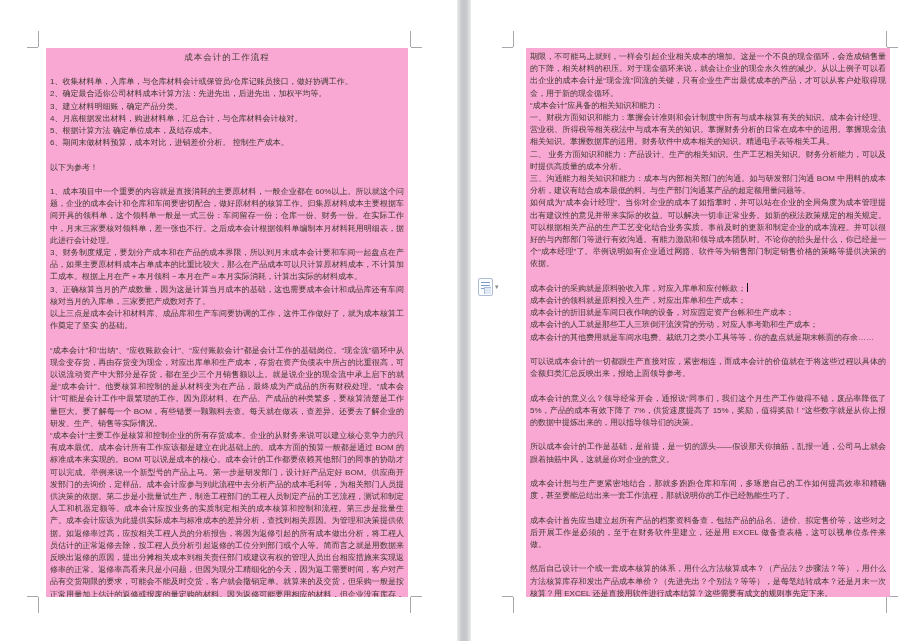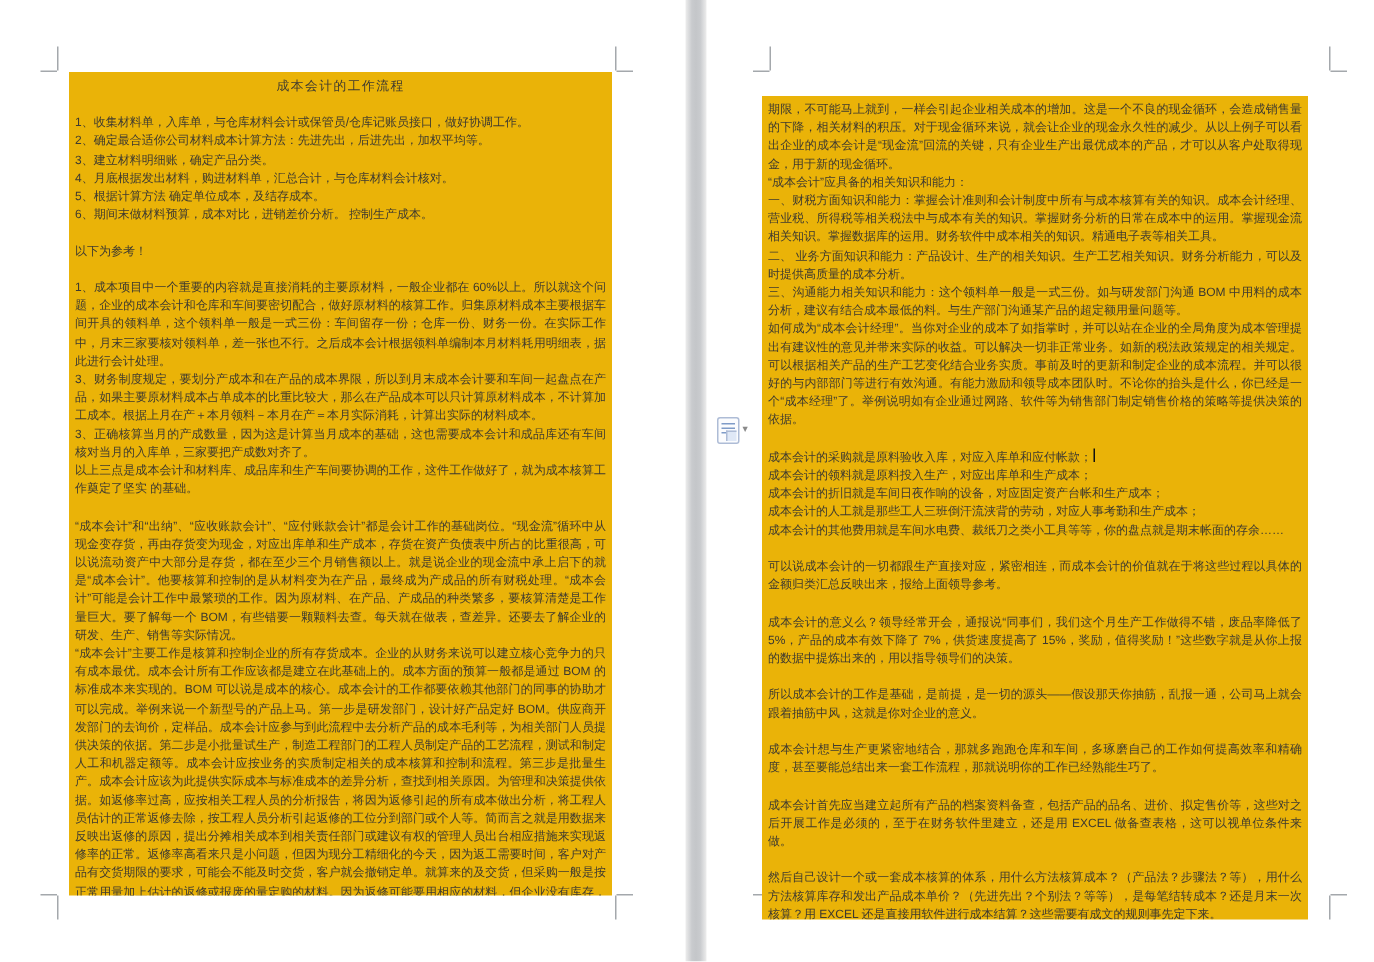--- a/index.html
+++ b/index.html
@@ -12,27 +12,27 @@
   .page-right{left:471px;width:445px;}
   .page-gap{
     position:absolute;left:457px;top:0;width:14px;height:641px;
     background:linear-gradient(90deg,#ededed 0%,#c9cbce 30%,#c4c6c9 50%,#c9cbce 70%,#ededed 100%);
   }
   .mark{position:absolute;background:#a4a8ac;}
   .mark.v{width:1px;height:16px;}
   .mark.h{width:11px;height:1px;}
   .text-block{
     position:absolute;top:48px;height:549px;overflow:hidden;
-    background:#eab308;color:#3e3a30;
+    background:#f9a8d4;color:#3e3a30;
     font-size:8px;line-height:12.2px;
     text-align:justify;word-break:break-all;
     padding:3px 4px;box-sizing:border-box;
   }
   .text-block.left{left:46px;width:362px;}
-  .text-block.right{left:508px;width:364px;margin-top:16px;}
+  .text-block.right{left:526px;width:364px;}
   .doc-title{text-align:center;font-size:8.5px;line-height:13px;letter-spacing:1px;}
   .para{margin:0;}
   .para.blank{height:12.2px;}
   .caret{display:inline-block;width:1px;height:9px;background:#111;margin-left:1px;vertical-align:-1px;}
   .paste-btn{
     position:absolute;left:478px;top:276px;width:29px;height:21px;
     display:flex;align-items:center;gap:2px;cursor:default;
   }
   .paste-icon{
     position:relative;width:15px;height:18px;background:#fbfcfe;
@@ -97,21 +97,21 @@
         <div class="para">“成本会计”主要工作是核算和控制企业的所有存货成本。企业的从财务来说可以建立核心竞争力的只有成本最优。成本会计所有工作应该都是建立在此基础上的。成本方面的预算一般都是通过 BOM 的标准成本来实现的。BOM 可以说是成本的核心。成本会计的工作都要依赖其他部门的同事的协助才可以完成。举例来说一个新型号的产品上马。第一步是研发部门，设计好产品定好 BOM。供应商开发部门的去询价，定样品。成本会计应参与到此流程中去分析产品的成本毛利等，为相关部门人员提供决策的依据。第二步是小批量试生产，制造工程部门的工程人员制定产品的工艺流程，测试和制定人工和机器定额等。成本会计应按业务的实质制定相关的成本核算和控制和流程。第三步是批量生产。成本会计应该为此提供实际成本与标准成本的差异分析，查找到相关原因。为管理和决策提供依据。如返修率过高，应按相关工程人员的分析报告，将因为返修引起的所有成本做出分析，将工程人员估计的正常返修去除，按工程人员分析引起返修的工位分到部门或个人等。简而言之就是用数据来反映出返修的原因，提出分摊相关成本到相关责任部门或建议有权的管理人员出台相应措施来实现返修率的正常。返修率高看来只是小问题，但因为现分工精细化的今天，因为返工需要时间，客户对产品有交货期限的要求，可能会不能及时交货，客户就会撤销定单。就算来的及交货，但采购一般是按正常用量加上估计的返修或报废的量定购的材料。因为返修可能要用相应的材料，但企业没有库存，要向供应商要货。但供应商的货一样有交货</div>
       </div>
   </div>
 
   <div class="text-block right">
     <div>
         <div class="para">期限，不可能马上就到，一样会引起企业相关成本的增加。这是一个不良的现金循环，会造成销售量的下降，相关材料的积压。对于现金循环来说，就会让企业的现金永久性的减少。从以上例子可以看出企业的成本会计是“现金流”回流的关键，只有企业生产出最优成本的产品，才可以从客户处取得现金，用于新的现金循环。</div>
         <div class="para">“成本会计”应具备的相关知识和能力：</div>
         <div class="para">一、财税方面知识和能力：掌握会计准则和会计制度中所有与成本核算有关的知识。成本会计经理、营业税、所得税等相关税法中与成本有关的知识。掌握财务分析的日常在成本中的运用。掌握现金流相关知识。掌握数据库的运用。财务软件中成本相关的知识。精通电子表等相关工具。</div>
         <div class="para">二、 业务方面知识和能力：产品设计、生产的相关知识。生产工艺相关知识。财务分析能力，可以及时提供高质量的成本分析。</div>
-        <div class="para">三、沟通能力相关知识和能力：这个领料单一般是一式三份。如与研发部门沟通 BOM 中用料的成本分析，建议有结合成本最低的料。与生产部门沟通某产品的超定额用量问题等。</div>
+        <div class="para">三、沟通能力相关知识和能力：成本与内部相关部门的沟通。如与研发部门沟通 BOM 中用料的成本分析，建议有结合成本最低的料。与生产部门沟通某产品的超定额用量问题等。</div>
         <div class="para">如何成为“成本会计经理”。当你对企业的成本了如指掌时，并可以站在企业的全局角度为成本管理提出有建议性的意见并带来实际的收益。可以解决一切非正常业务。如新的税法政策规定的相关规定。可以根据相关产品的生产工艺变化结合业务实质。事前及时的更新和制定企业的成本流程。并可以很好的与内部部门等进行有效沟通。有能力激励和领导成本团队时。不论你的抬头是什么，你已经是一个“成本经理”了。举例说明如有企业通过网路、软件等为销售部门制定销售价格的策略等提供决策的依据。</div>
         <div class="para blank"></div>
         <div class="para">成本会计的采购就是原料验收入库，对应入库单和应付帐款；<span class="caret"></span></div>
         <div class="para">成本会计的领料就是原料投入生产，对应出库单和生产成本；</div>
         <div class="para">成本会计的折旧就是车间日夜作响的设备，对应固定资产台帐和生产成本；</div>
         <div class="para">成本会计的人工就是那些工人三班倒汗流浃背的劳动，对应人事考勤和生产成本；</div>
         <div class="para">成本会计的其他费用就是车间水电费、裁纸刀之类小工具等等，你的盘点就是期末帐面的存余……</div>
         <div class="para blank"></div>
         <div class="para">可以说成本会计的一切都跟生产直接对应，紧密相连，而成本会计的价值就在于将这些过程以具体的金额归类汇总反映出来，报给上面领导参考。</div>
         <div class="para blank"></div>

